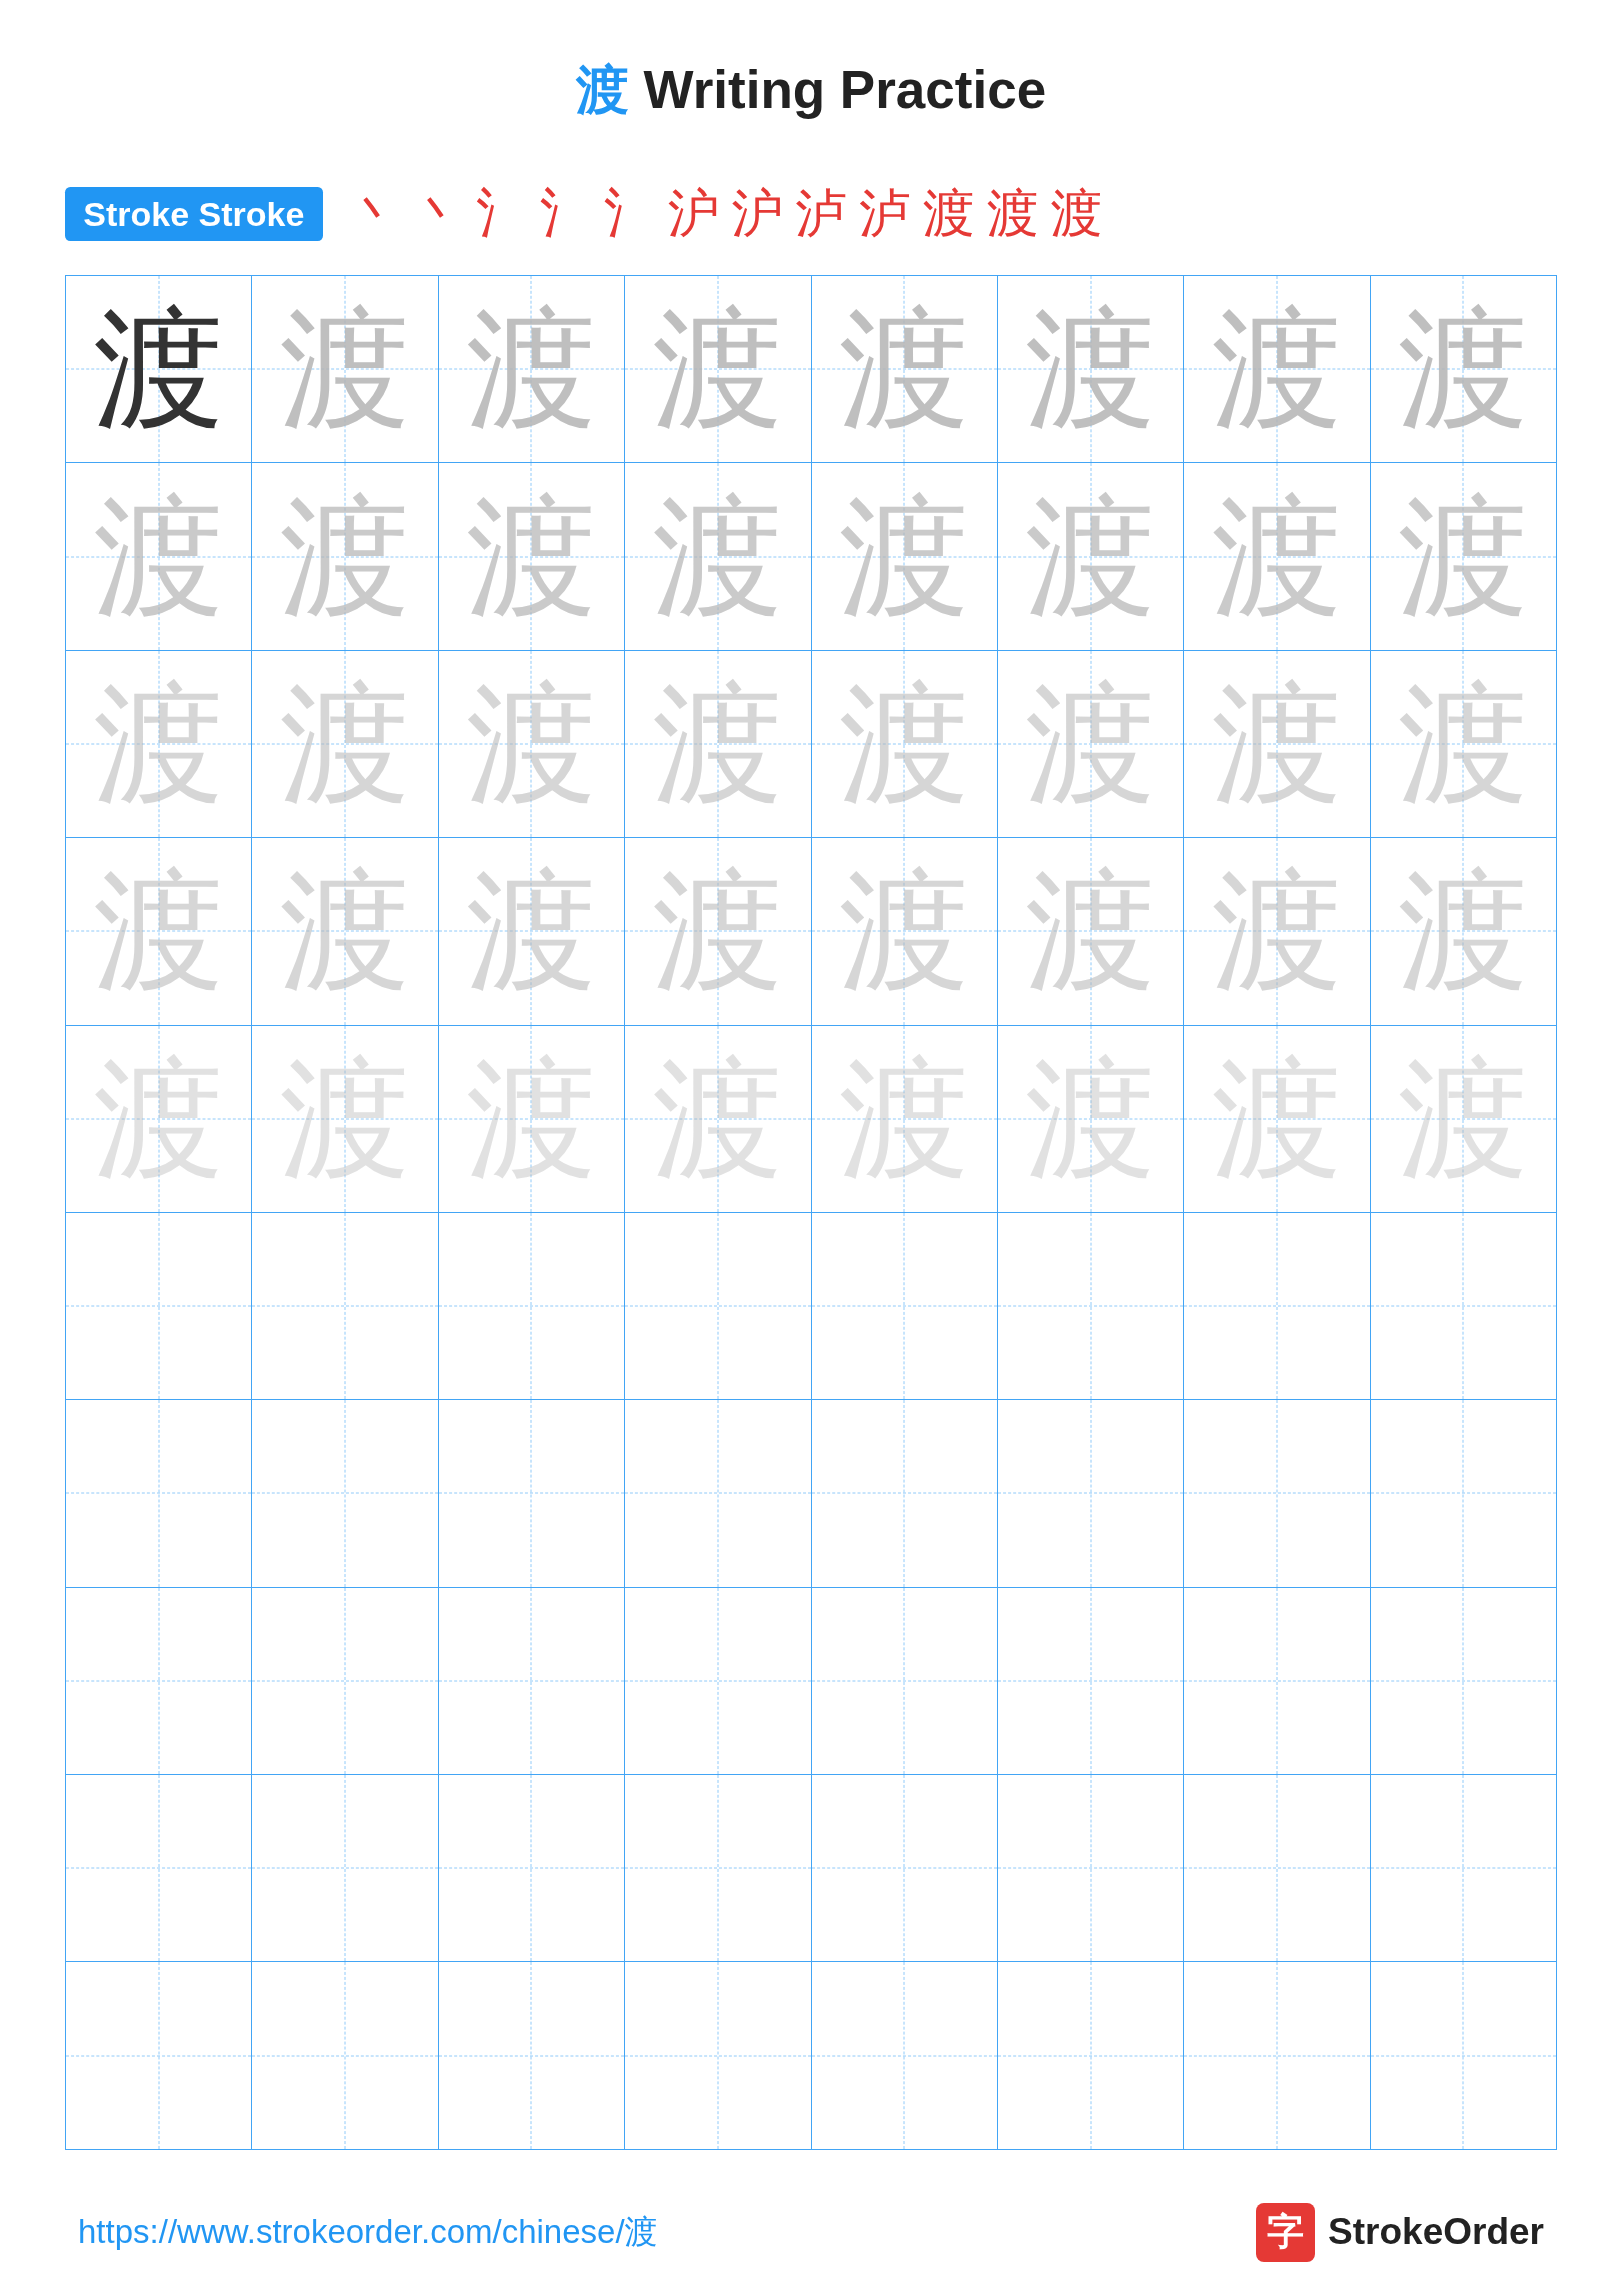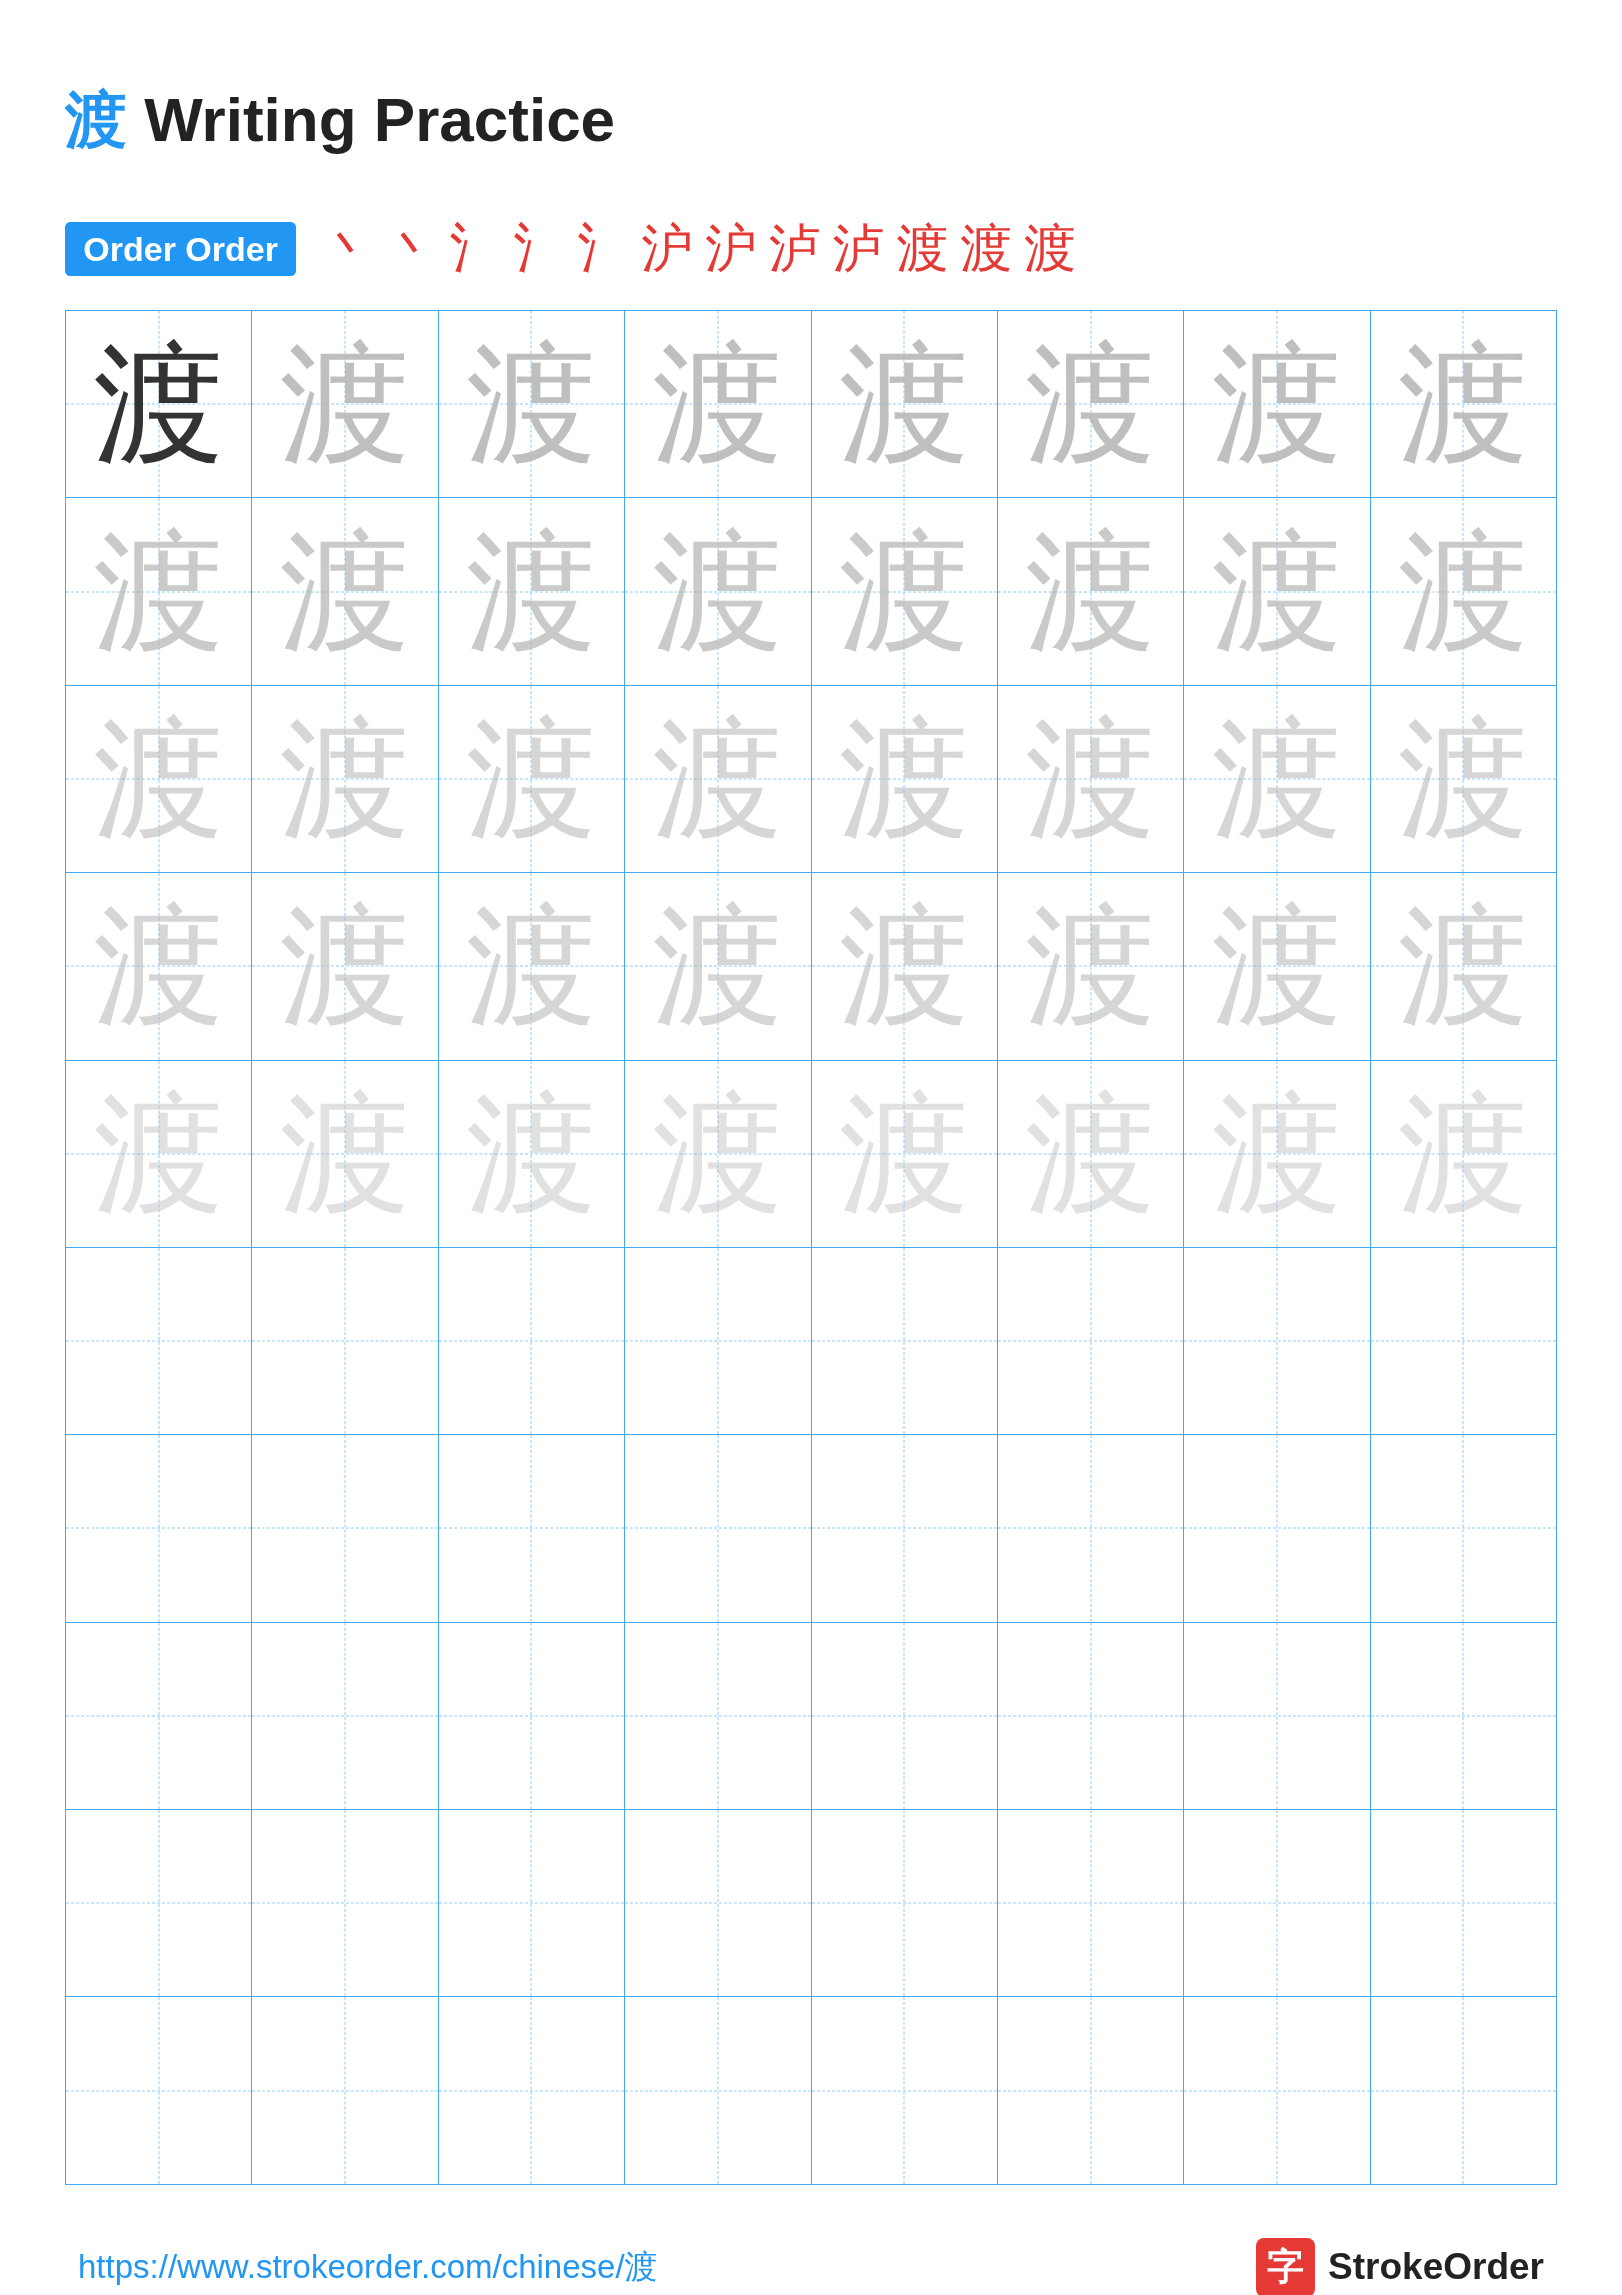--- a/index.html
+++ b/index.html
@@ -7,23 +7,24 @@
     body {
       background: #fff;
       font-family: serif;
       width: 1622px;
       min-height: 2295px;
       position: relative;
       padding: 39px 65px;
     }
 
     .page-title {
-      margin-top: 39px;
+      text-align: center;
+      margin-top: 16px;
       margin-bottom: 52px;
-      font-size: 62px;
+      font-size: 53px;
       font-weight: bold;
     }
 
     .title-char {
       color: #2196F3;
     }
 
     .title-text {
       color: #222;
       font-family: Arial, sans-serif;
@@ -192,21 +193,21 @@
 
 
 
 
 <div class="page-title">
   <span class="title-char">渡</span><span class="title-text"> Writing Practice</span>
 </div>
 
 
 <div class="stroke-order-row">
-  <div class="stroke-order-badge">Order Order</div>
+  <div class="stroke-order-badge">Stroke Stroke</div>
   <div class="stroke-chars">
     <span class="stroke-char">丶</span>
     <span class="stroke-char">丶</span>
     <span class="stroke-char">氵</span>
     <span class="stroke-char">氵</span>
     <span class="stroke-char">氵</span>
     <span class="stroke-char">沪</span>
     <span class="stroke-char">沪</span>
     <span class="stroke-char">泸</span>
     <span class="stroke-char">泸</span>

